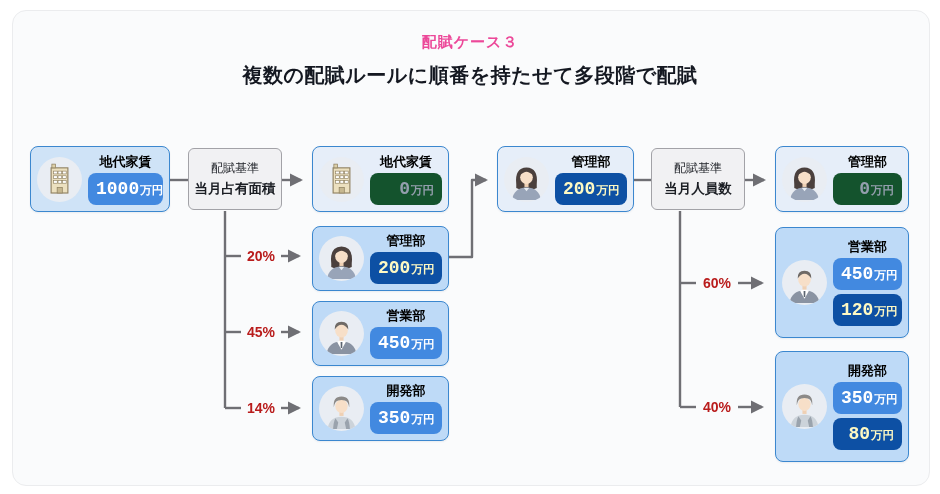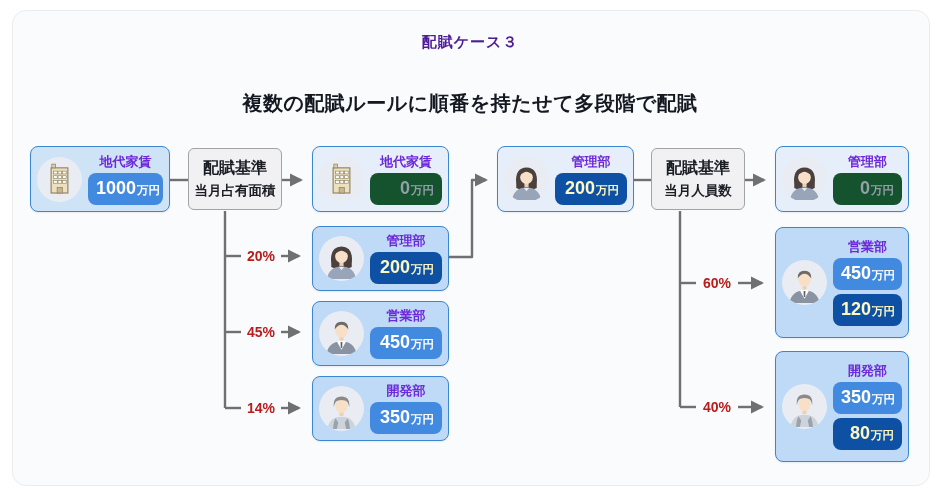--- a/index.html
+++ b/index.html
@@ -1,49 +1,49 @@
 <!DOCTYPE html>
 <html><head>
 <meta charset="utf-8">
 <style>
   html,body{margin:0;padding:0;width:940px;height:494px;background:#ffffff;
     font-family:"Liberation Sans","DejaVu Sans",sans-serif;overflow:hidden;}
   .canvas{position:relative;width:940px;height:494px;}
   .card{position:absolute;left:12px;top:10px;width:916px;height:474px;
     background:#fafbfc;border:1px solid #ebecee;border-radius:14px;}
   .title{position:absolute;left:0;top:33px;width:100%;text-align:center;
-    font-size:15px;font-weight:bold;color:#4c1d95;letter-spacing:1px;}
+    font-size:15px;font-weight:bold;color:#ec4899;letter-spacing:1px;}
   .subtitle{position:absolute;left:0;top:62px;width:100%;text-align:center;
-    font-size:20px;font-weight:bold;color:#141821;letter-spacing:.5px;margin-top:28px;}
+    font-size:20px;font-weight:bold;color:#141821;letter-spacing:.5px;}
 
   svg.lines{position:absolute;left:0;top:0;width:940px;height:494px;pointer-events:none;}
 
   .ebox{position:absolute;box-sizing:border-box;border:1.5px solid #3b87cf;border-radius:8px;
     display:flex;align-items:center;gap:6px;padding:4px 6px;
     box-shadow:0 1px 2px rgba(20,40,80,.07);}
   .fill-source{background:#cfe3f7;}
   .fill-alloc{background:#bedaf7;}
   .fill-after{background:#e6eef9;}
   .avatar{width:45px;height:45px;border-radius:50%;background:#e9edf3;flex:0 0 auto;
     display:flex;align-items:center;justify-content:center;overflow:hidden;}
   .avatar svg{width:41px;height:41px;display:block;}
   .ecol{flex:1;display:flex;flex-direction:column;gap:4px;min-width:0;}
-  .btitle{font-size:13px;font-weight:bold;color:#6d28d9;text-align:center;line-height:15px;}
+  .btitle{font-size:13px;font-weight:bold;color:#000000;text-align:center;line-height:15px;}
   .pill{box-sizing:border-box;height:32px;border-radius:8px;text-align:right;
     padding:0 8px;line-height:31px;white-space:nowrap;}
-  .pill .num{font-size:18px;font-weight:bold;letter-spacing:0;}
+  .pill .num{font-size:18px;font-weight:bold;letter-spacing:0;font-family:Liberation Mono, monospace;}
   .pill .unit{font-size:11.5px;font-weight:bold;margin-left:1px;}
   .pill-mid{background:#4289e0;color:#ffffff;}
   .pill-dark{background:#0d50a4;color:#fef9c3;}
   .pill-light{background:#14532d;color:#949ead;}
 
   .cbox{position:absolute;box-sizing:border-box;background:#f1f1f3;border:1.5px solid #a2a2a7;
     border-radius:6px;display:flex;flex-direction:column;align-items:center;justify-content:center;
     gap:3px;}
-  .cbox .c1{font-size:16px;font-weight:bold;color:#1a1d23;}
+  .cbox .c1{font-size:12px;font-weight:normal;color:#1a1d23;}
   .cbox .c2{font-size:13.5px;font-weight:bold;color:#1a1d23;white-space:nowrap;}
 
   .pct{position:absolute;font-size:14px;font-weight:bold;color:#b91c1c;
     text-align:center;line-height:18px;}
   .defs-hidden{position:absolute;width:0;height:0;overflow:hidden;}
 </style>
 </head>
 <body>
 
 <svg class="defs-hidden" aria-hidden="true">

